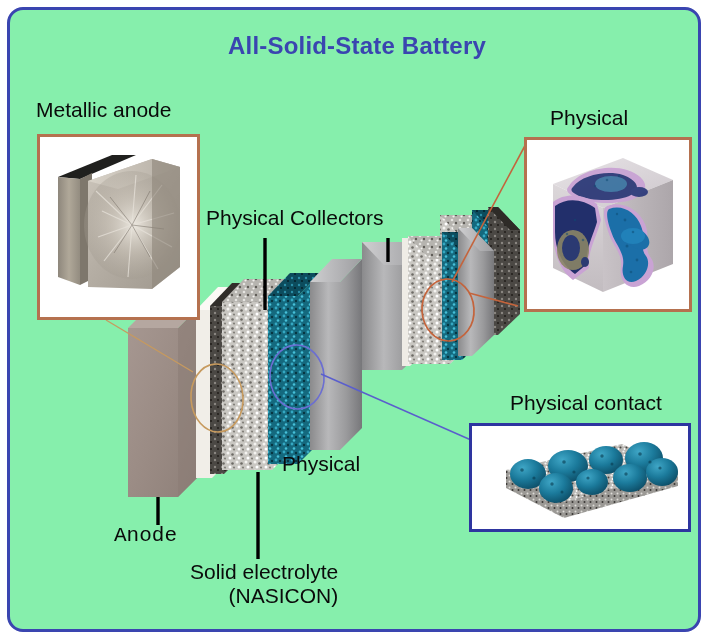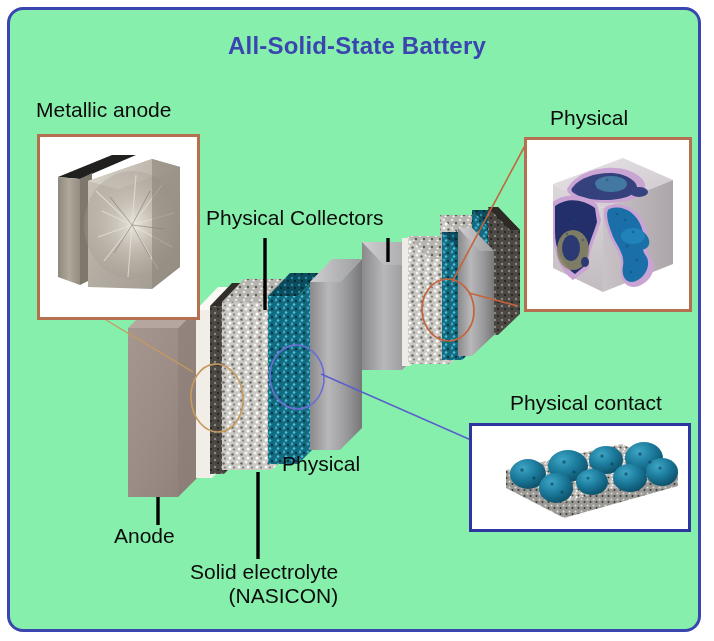--- a/index.html
+++ b/index.html
@@ -368,18 +368,18 @@
           <circle cx="154" cy="48" r="1.7"></circle>
         <circle cx="188" cy="42" r="1.6"></circle>
       </g>
     </svg>
   </div>
 
   <div class="abs label" style="left:196px; top:196px;">Physical Collectors</div>
 
   <div class="abs label" style="left:272px; top:442px;">Physical</div>
 
-  <div class="abs label" style="left:104px; top:514px;">Anode</div>
+  <div class="abs label" style="left:104px; top:514px;font-family:Liberation Mono, monospace;">Anode</div>
 
   <div class="abs label" style="left:180px; top:550px;">Solid electrolyte
 (NASICON)</div>
 
 </div>
 
 </body></html>

